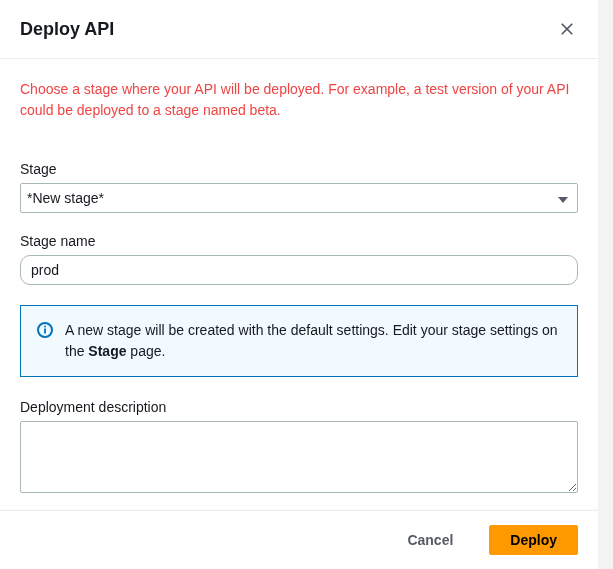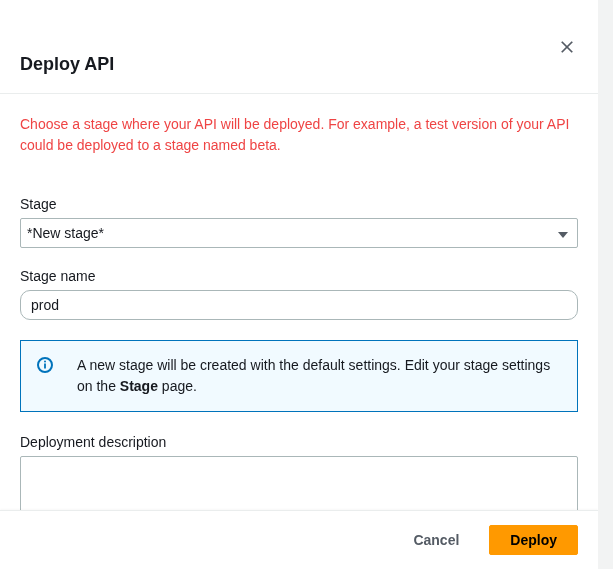--- a/index.html
+++ b/index.html
@@ -28,21 +28,20 @@
       display: flex;
       justify-content: space-between;
       align-items: center;
       padding: 18px 20px 18px 20px;
       border-bottom: 1px solid #eaeded;
     }
     .modal-title {
       font-size: 18px;
       font-weight: 700;
       color: #16191f;
-      margin-top: 36px;
     }
     .close-btn {
       background: none;
       border: none;
       cursor: pointer;
       padding: 4px;
       display: flex;
       align-items: center;
       justify-content: center;
     }
@@ -98,21 +97,21 @@
       border-radius: 10px;
       font-size: 14px;
       color: #16191f;
       font-family: inherit;
     }
     .info-box {
       border: 1px solid #0073bb;
       background: #f1faff;
       padding: 14px 16px;
       display: flex;
-      gap: 24px;
+      gap: 12px;
       align-items: flex-start;
       margin-bottom: 22px;
     }
     .info-icon {
       flex-shrink: 0;
       margin-top: 2px;
     }
     .info-text {
       color: #16191f;
       line-height: 1.5;
@@ -131,21 +130,21 @@
       resize: both;
     }
     .modal-footer {
       position: absolute;
       bottom: 0;
       left: 0;
       right: 0;
       padding: 14px 20px;
       display: flex;
       justify-content: flex-end;
-      gap: 10px;
+      gap: 16px;
       background: #ffffff;
       border-top: 1px solid #eaeded;
       box-shadow: 0 -1px 2px rgba(0,0,0,0.03);
     }
     .btn {
       padding: 6px 20px;
       font-size: 14px;
       font-weight: 700;
       border-radius: 2px;
       cursor: pointer;

